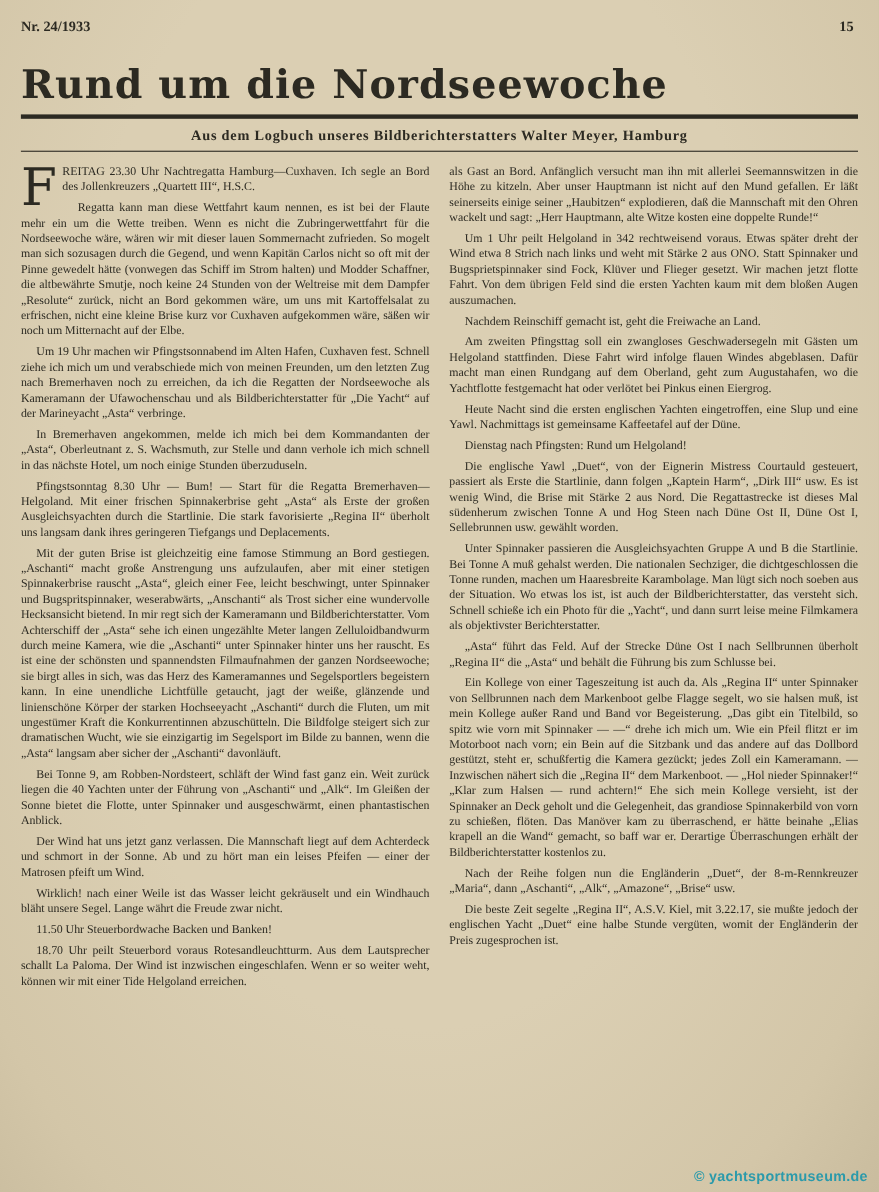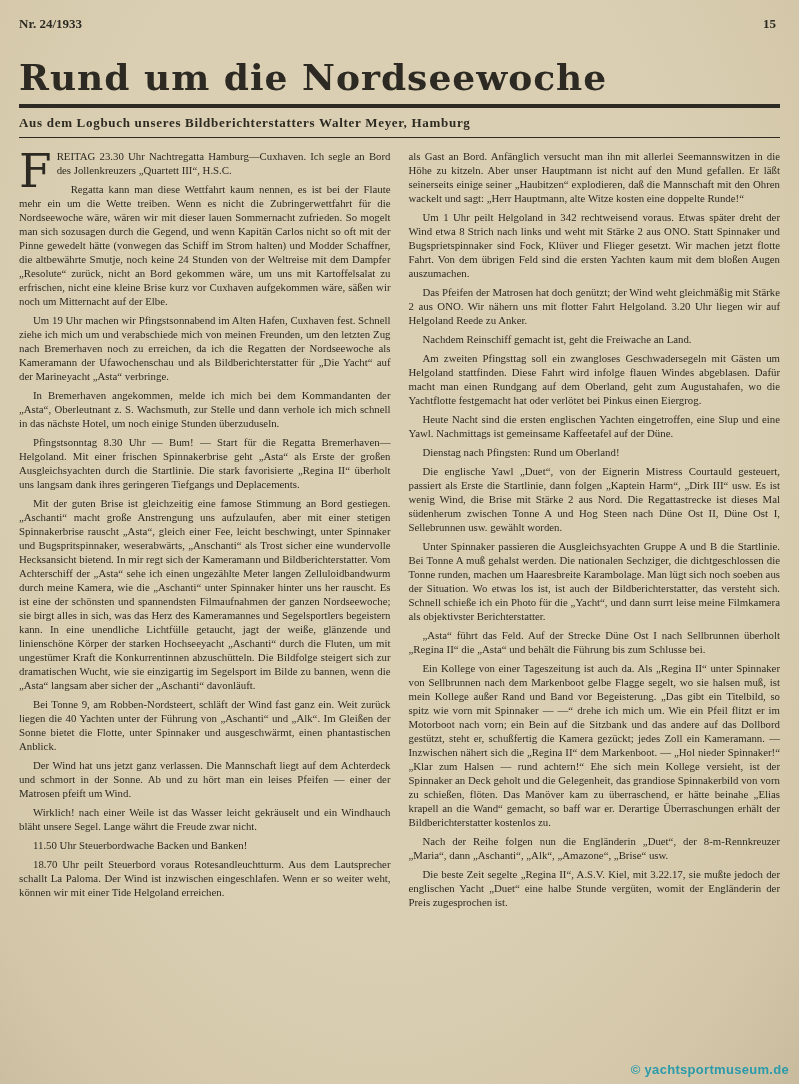--- a/index.html
+++ b/index.html
@@ -29,21 +29,21 @@
   h1.title {
     margin-top: 27px;
     font-family: "DejaVu Serif", serif;
     font-weight: bold;
     font-size: 36px;
     letter-spacing: 1px;
     line-height: 1.05;
   }
   .rule-thick { height: 4px; background: #2c2a22; margin-top: 7px; }
   .subtitle {
-    text-align: left;
+    text-align: center;
     font-weight: bold;
     font-size: 13px;
     letter-spacing: 0.7px;
     margin-top: 7px;
     margin-bottom: 6px;
   }
   .rule-thin { height: 1px; background: #2c2a22; margin-bottom: 11px; }
   .columns {
     display: flex;
     gap: 18px;
@@ -108,25 +108,24 @@
       <p>Bei Tonne 9, am Robben-Nordsteert, schläft der Wind fast ganz ein. Weit zurück liegen die 40 Yachten unter der Führung von „Aschanti“ und „Alk“. Im Gleißen der Sonne bietet die Flotte, unter Spinnaker und ausgeschwärmt, einen phantastischen Anblick.</p>
       <p>Der Wind hat uns jetzt ganz verlassen. Die Mannschaft liegt auf dem Achterdeck und schmort in der Sonne. Ab und zu hört man ein leises Pfeifen — einer der Matrosen pfeift um Wind.</p>
       <p>Wirklich! nach einer Weile ist das Wasser leicht gekräuselt und ein Windhauch bläht unsere Segel. Lange währt die Freude zwar nicht.</p>
       <p>11.50 Uhr Steuerbordwache Backen und Banken!</p>
       <p>18.70 Uhr peilt Steuerbord voraus Rotesandleuchtturm. Aus dem Lautsprecher schallt La Paloma. Der Wind ist inzwischen eingeschlafen. Wenn er so weiter weht, können wir mit einer Tide Helgoland erreichen.</p>
     </div>
 
     <div class="col">
       <p class="flush">als Gast an Bord. Anfänglich versucht man ihn mit allerlei Seemannswitzen in die Höhe zu kitzeln. Aber unser Hauptmann ist nicht auf den Mund gefallen. Er läßt seinerseits einige seiner „Haubitzen“ explodieren, daß die Mannschaft mit den Ohren wackelt und sagt: „Herr Hauptmann, alte Witze kosten eine doppelte Runde!“</p>
       <p>Um 1 Uhr peilt Helgoland in 342 rechtweisend voraus. Etwas später dreht der Wind etwa 8 Strich nach links und weht mit Stärke 2 aus ONO. Statt Spinnaker und Bugsprietspinnaker sind Fock, Klüver und Flieger gesetzt. Wir machen jetzt flotte Fahrt. Von dem übrigen Feld sind die ersten Yachten kaum mit dem bloßen Augen auszumachen.</p>
-      <p>Das Pfeifen der Matrosen hat doch genützt; der Wind weht gleichmäßig mit Stärke 2 aus ONO. Wir nähern uns mit flotter Fahrt Helgoland. 3.20 Uhr liegen wir auf Helgoland Reede zu Anker.</p>
       <p>Nachdem Reinschiff gemacht ist, geht die Freiwache an Land.</p>
       <p>Am zweiten Pfingsttag soll ein zwangloses Geschwadersegeln mit Gästen um Helgoland stattfinden. Diese Fahrt wird infolge flauen Windes abgeblasen. Dafür macht man einen Rundgang auf dem Oberland, geht zum Augustahafen, wo die Yachtflotte festgemacht hat oder verlötet bei Pinkus einen Eiergrog.</p>
       <p>Heute Nacht sind die ersten englischen Yachten eingetroffen, eine Slup und eine Yawl. Nachmittags ist gemeinsame Kaffeetafel auf der Düne.</p>
-      <p>Dienstag nach Pfingsten: Rund um Oberland!</p>
+      <p>Dienstag nach Pfingsten: Rund um Helgoland!</p>
       <p>Die englische Yawl „Duet“, von der Eignerin Mistress Courtauld gesteuert, passiert als Erste die Startlinie, dann folgen „Kaptein Harm“, „Dirk III“ usw. Es ist wenig Wind, die Brise mit Stärke 2 aus Nord. Die Regattastrecke ist dieses Mal südenherum zwischen Tonne A und Hog Steen nach Düne Ost II, Düne Ost I, Sellebrunnen usw. gewählt worden.</p>
       <p>Unter Spinnaker passieren die Ausgleichsyachten Gruppe A und B die Startlinie. Bei Tonne A muß gehalst werden. Die nationalen Sechziger, die dichtgeschlossen die Tonne runden, machen um Haaresbreite Karambolage. Man lügt sich noch soeben aus der Situation. Wo etwas los ist, ist auch der Bildberichterstatter, das versteht sich. Schnell schieße ich ein Photo für die „Yacht“, und dann surrt leise meine Filmkamera als objektivster Berichterstatter.</p>
       <p>„Asta“ führt das Feld. Auf der Strecke Düne Ost I nach Sellbrunnen überholt „Regina II“ die „Asta“ und behält die Führung bis zum Schlusse bei.</p>
       <p>Ein Kollege von einer Tageszeitung ist auch da. Als „Regina II“ unter Spinnaker von Sellbrunnen nach dem Markenboot gelbe Flagge segelt, wo sie halsen muß, ist mein Kollege außer Rand und Band vor Begeisterung. „Das gibt ein Titelbild, so spitz wie vorn mit Spinnaker — —“ drehe ich mich um. Wie ein Pfeil flitzt er im Motorboot nach vorn; ein Bein auf die Sitzbank und das andere auf das Dollbord gestützt, steht er, schußfertig die Kamera gezückt; jedes Zoll ein Kameramann. — Inzwischen nähert sich die „Regina II“ dem Markenboot. — „Hol nieder Spinnaker!“ „Klar zum Halsen — rund achtern!“ Ehe sich mein Kollege versieht, ist der Spinnaker an Deck geholt und die Gelegenheit, das grandiose Spinnakerbild von vorn zu schießen, flöten. Das Manöver kam zu überraschend, er hätte beinahe „Elias krapell an die Wand“ gemacht, so baff war er. Derartige Überraschungen erhält der Bildberichterstatter kostenlos zu.</p>
       <p>Nach der Reihe folgen nun die Engländerin „Duet“, der 8-m-Rennkreuzer „Maria“, dann „Aschanti“, „Alk“, „Amazone“, „Brise“ usw.</p>
       <p>Die beste Zeit segelte „Regina II“, A.S.V. Kiel, mit 3.22.17, sie mußte jedoch der englischen Yacht „Duet“ eine halbe Stunde vergüten, womit der Engländerin der Preis zugesprochen ist.</p>
     </div>
 
   </div>
 

